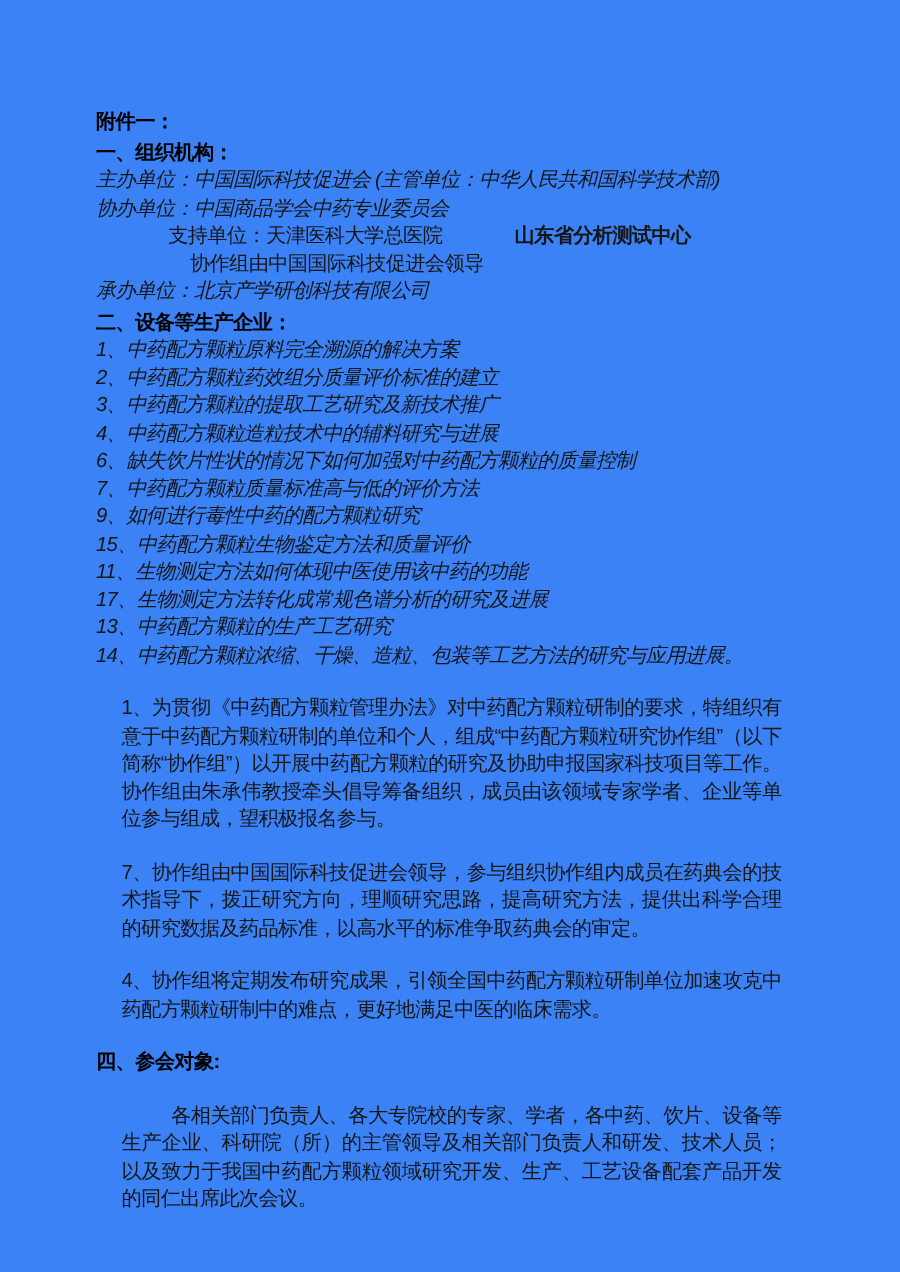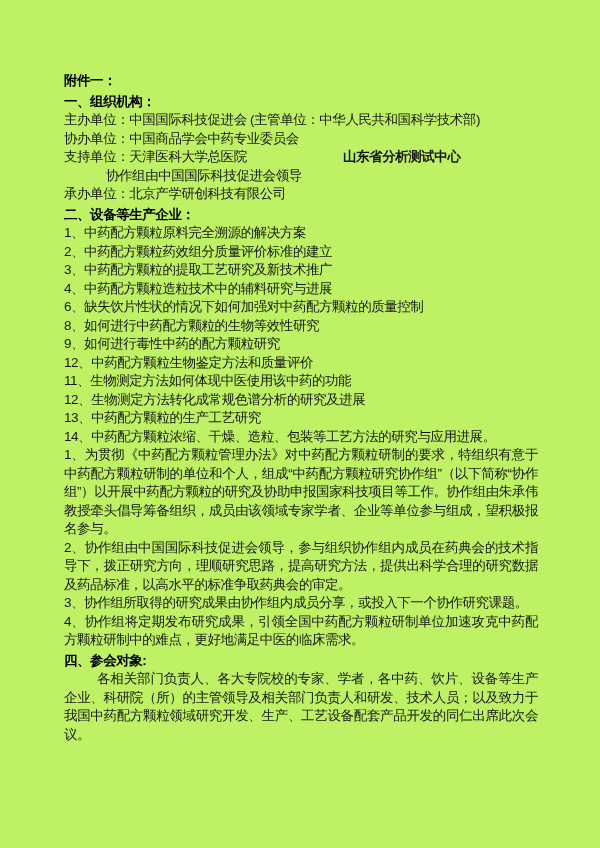--- a/index.html
+++ b/index.html
@@ -7,54 +7,56 @@
     padding: 0;
     width: 600px;
     height: 848px;
     background: #ffffff;
     overflow: hidden;
   }
   .page {
     position: relative;
     width: 600px;
     height: 848px;
-    background: #bef264;
+    background: #3b82f6;
     font-family: "Liberation Sans", "DejaVu Sans", sans-serif;
     color: #161616;
   }
   .content {
     box-sizing: border-box;
     padding: 70px 62px 0 64px;
     width: 600px;
     font-size: 13.5px;
     line-height: 18.5px;
     letter-spacing: -0.45px;
   }
   .h {
     font-weight: bold;
     color: #000000;
     margin-top: 2px;
   }
   .line {
     margin: 0;
     white-space: nowrap;
+    font-style: italic;
   }
   .para {
-    margin: 0;
+    margin: 17px;
     text-align: justify;
     text-align-last: left;
   }
   .cols {
     display: flex;
     white-space: nowrap;
   }
   .colL {
     flex: 0 0 279px;
     width: 279px;
     box-sizing: border-box;
+    text-align: center;
   }
   .colL.indent {
     padding-left: 42px;
   }
   .colR {
     flex: 1 1 auto;
     font-weight: bold;
   }
   .indent-first {
     text-indent: 33px;
@@ -79,30 +81,29 @@
       <span class="colL indent">协作组由中国国际科技促进会领导</span>
     </div>
     <div class="line">承办单位：北京产学研创科技有限公司</div>
 
     <div class="h">二、设备等生产企业：</div>
     <div class="line">1、中药配方颗粒原料完全溯源的解决方案</div>
     <div class="line">2、中药配方颗粒药效组分质量评价标准的建立</div>
     <div class="line">3、中药配方颗粒的提取工艺研究及新技术推广</div>
     <div class="line">4、中药配方颗粒造粒技术中的辅料研究与进展</div>
     <div class="line">6、缺失饮片性状的情况下如何加强对中药配方颗粒的质量控制</div>
-    <div class="line">8、如何进行中药配方颗粒的生物等效性研究</div>
+    <div class="line">7、中药配方颗粒质量标准高与低的评价方法</div>
     <div class="line">9、如何进行毒性中药的配方颗粒研究</div>
-    <div class="line">12、中药配方颗粒生物鉴定方法和质量评价</div>
+    <div class="line">15、中药配方颗粒生物鉴定方法和质量评价</div>
     <div class="line">11、生物测定方法如何体现中医使用该中药的功能</div>
-    <div class="line">12、生物测定方法转化成常规色谱分析的研究及进展</div>
+    <div class="line">17、生物测定方法转化成常规色谱分析的研究及进展</div>
     <div class="line">13、中药配方颗粒的生产工艺研究</div>
     <div class="line">14、中药配方颗粒浓缩、干燥、造粒、包装等工艺方法的研究与应用进展。</div>
 
     <p class="para">1、为贯彻《中药配方颗粒管理办法》对中药配方颗粒研制的要求，特组织有意于中药配方颗粒研制的单位和个人，组成“中药配方颗粒研究协作组”（以下简称“协作组”）以开展中药配方颗粒的研究及协助申报国家科技项目等工作。协作组由朱承伟教授牵头倡导筹备组织，成员由该领域专家学者、企业等单位参与组成，望积极报名参与。</p>
-    <p class="para">2、协作组由中国国际科技促进会领导，参与组织协作组内成员在药典会的技术指导下，拨正研究方向，理顺研究思路，提高研究方法，提供出科学合理的研究数据及药品标准，以高水平的标准争取药典会的审定。</p>
-    <p class="para">3、协作组所取得的研究成果由协作组内成员分享，或投入下一个协作研究课题。</p>
+    <p class="para">7、协作组由中国国际科技促进会领导，参与组织协作组内成员在药典会的技术指导下，拨正研究方向，理顺研究思路，提高研究方法，提供出科学合理的研究数据及药品标准，以高水平的标准争取药典会的审定。</p>
     <p class="para">4、协作组将定期发布研究成果，引领全国中药配方颗粒研制单位加速攻克中药配方颗粒研制中的难点，更好地满足中医的临床需求。</p>
 
     <div class="h">四、参会对象:</div>
     <p class="para indent-first">各相关部门负责人、各大专院校的专家、学者，各中药、饮片、设备等生产企业、科研院（所）的主管领导及相关部门负责人和研发、技术人员；以及致力于我国中药配方颗粒领域研究开发、生产、工艺设备配套产品开发的同仁出席此次会议。</p>
 
   </div>
 </div>
 
 </body></html>

